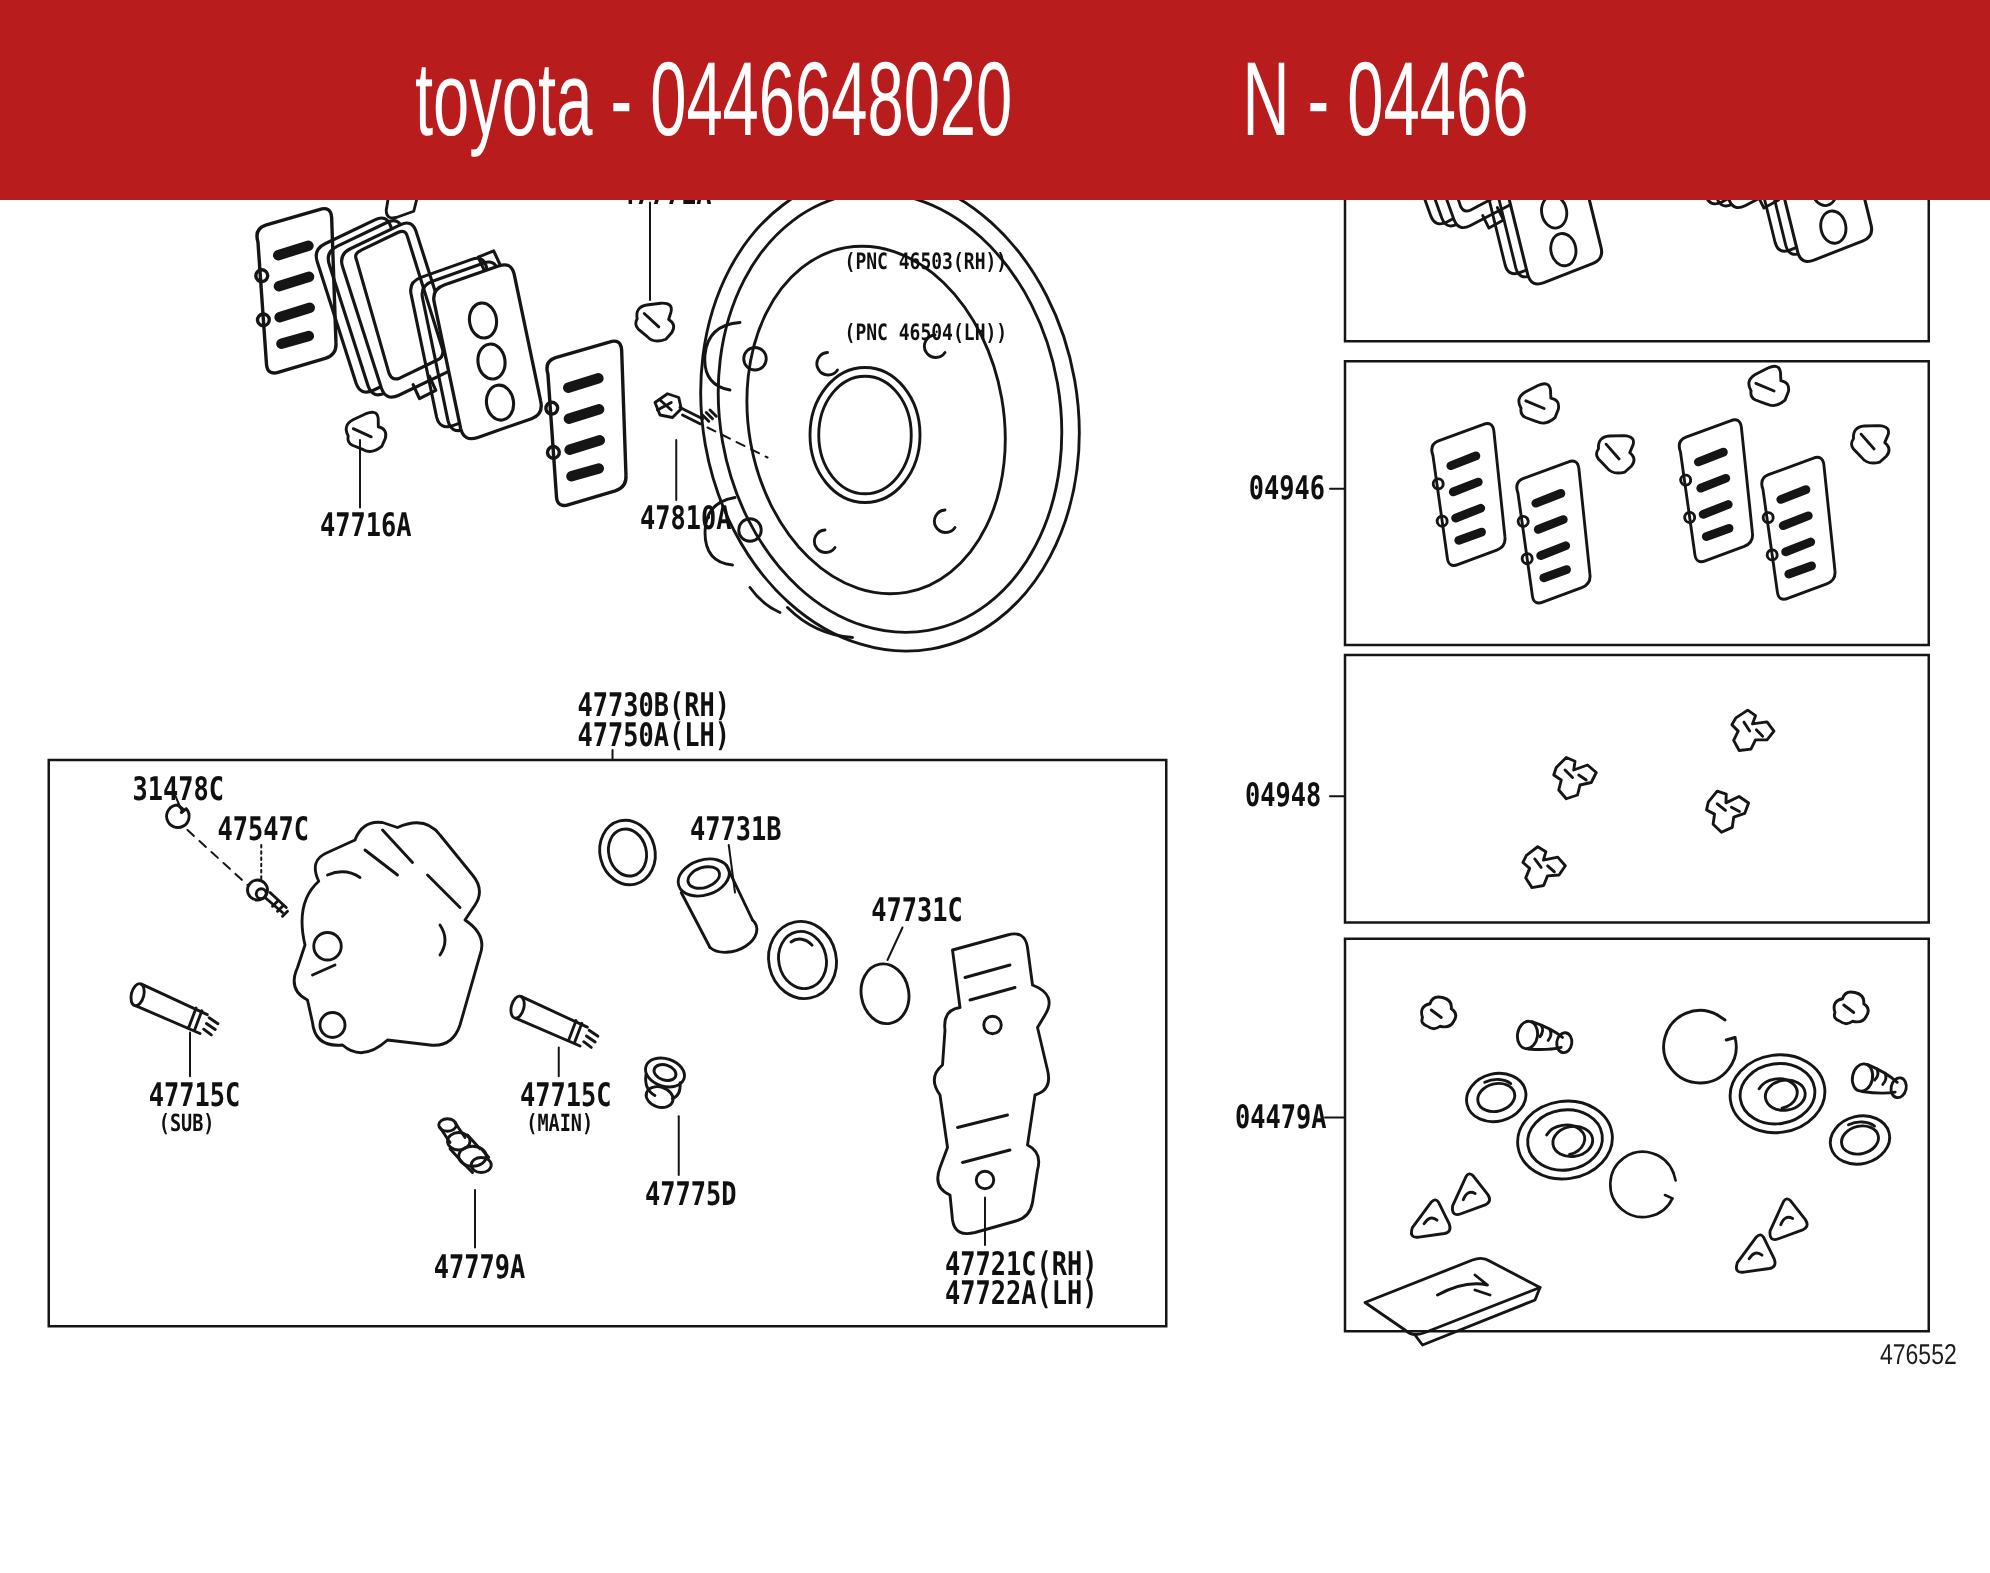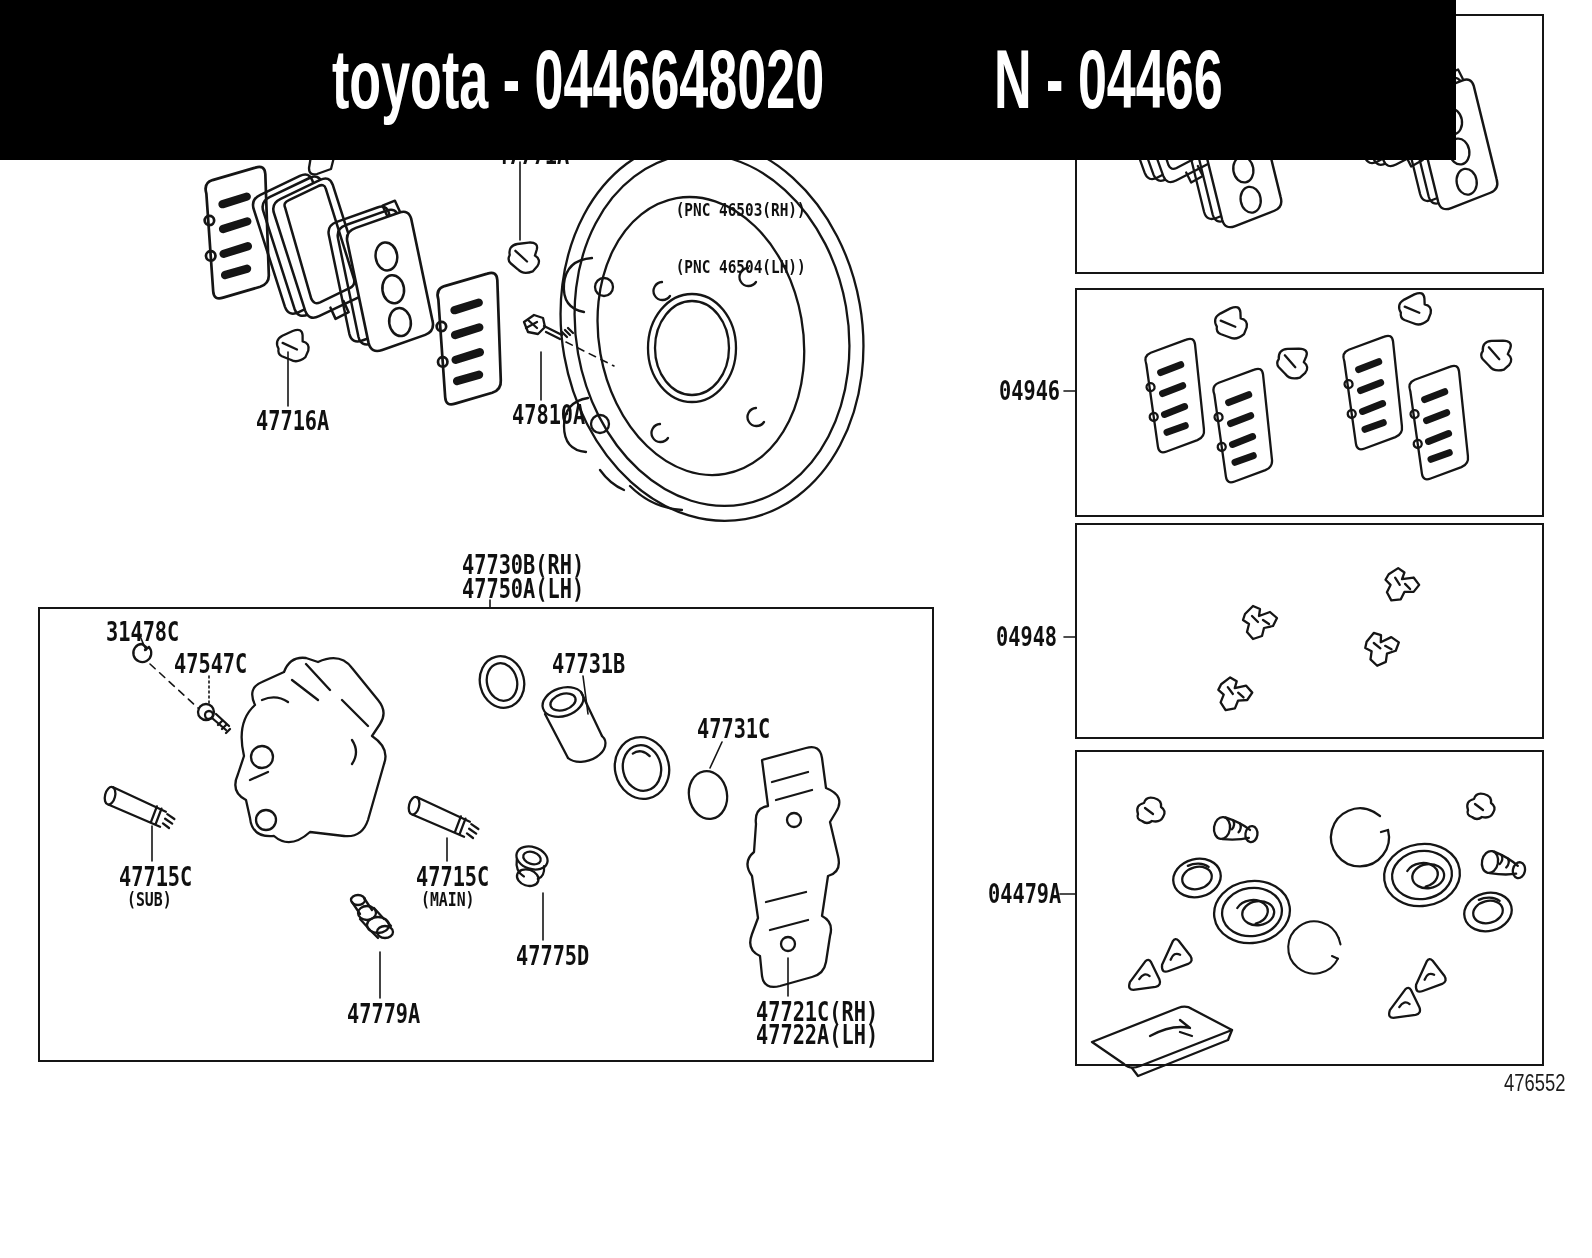--- a/index.html
+++ b/index.html
@@ -10,21 +10,21 @@
         color:#101010;transform:scaleX(.78);transform-origin:0 0;white-space:pre;line-height:1;}
   .plbl.note{font-size:19px;}
   .refer{position:absolute;font-family:"DejaVu Sans Mono",monospace;font-weight:700;font-size:18px;
          line-height:19px;color:#101010;transform:scaleX(.8);transform-origin:0 0;white-space:pre;}
   .pcode{position:absolute;font-family:"DejaVu Sans Mono",monospace;font-weight:700;font-size:26px;
          color:#101010;transform:scaleX(.78);transform-origin:0 0;line-height:1;}
   .pcode.hl{background:#f49090;color:#8a1316;padding:3px 6px 4px;}
   .box{position:absolute;border:2px solid #151515;background:transparent;}
   .figcode{position:absolute;font-family:"Liberation Sans",sans-serif;font-size:23px;color:#1c1c1c;
            transform:scaleX(.8);transform-origin:0 0;}
-  .footer{position:absolute;left:0;top:1098;width:1456px;height:160px;background:#000000;font-weight:bold;}
+  .footer{position:absolute;left:0;top:1098;width:1592px;height:160px;background:#b91c1c;}
   .ftxt{position:absolute;top:0;color:#ffffff;font-family:"Liberation Sans",sans-serif;
         font-size:84px;line-height:158px;white-space:nowrap;transform:scaleX(.62);transform-origin:0 50%;}
   svg.art{position:absolute;left:0;top:0;}
 </style>
 </head>
 <body>
 
 <div id="screen">
 
   <div class="box" style="left:38px;top:607px;width:892px;height:451px;"></div>

